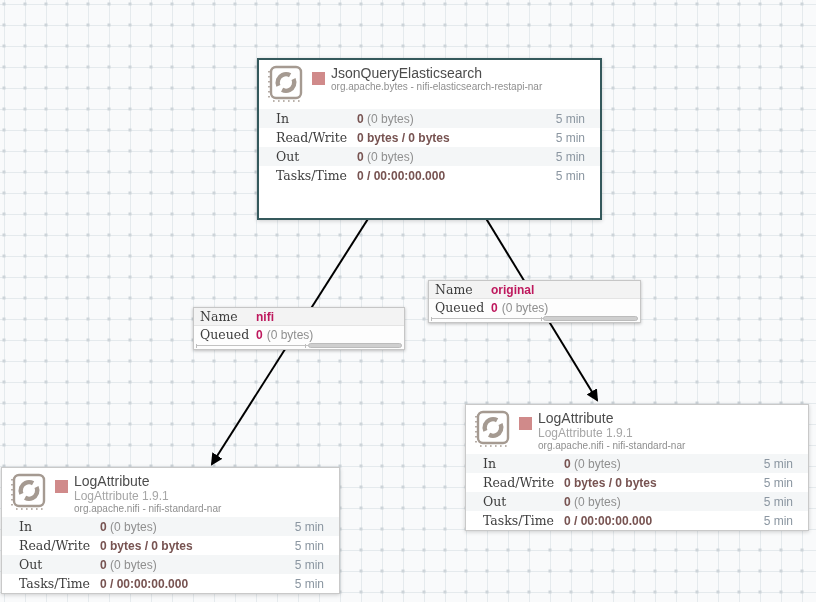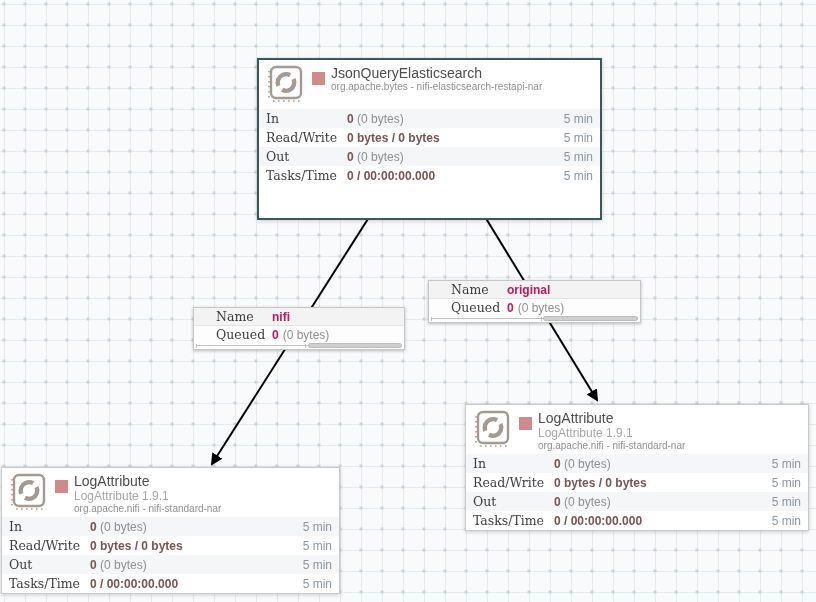--- a/index.html
+++ b/index.html
@@ -25,31 +25,31 @@
   .proc-header { position:relative; height:49px; background:#fff; }
   .proc-icon { position:absolute; left:7px; top:4px; }
   .proc-icon svg { display:block; }
   .run-status { position:absolute; left:53px; top:12px; width:13px; height:13px; background:#d08a8a; }
   .proc-titles { position:absolute; left:72px; top:6px; right:4px; white-space:nowrap; overflow:hidden; }
   .proc-title    { font-size:14px;   color:#4c4c4c; line-height:15px; }
   .proc-subtitle { font-size:12px;   color:#a6a6a6; line-height:14px; }
   .proc-bundle   { font-size:10px;   color:#8f8f8f; line-height:12px; }
   .stat-row { height:19px; display:flex; align-items:center; font-size:12px; }
   .stat-row.odd { background:#f4f6f7; }
-  .stat-label { font-family:"DejaVu Serif", serif; font-size:12.5px; color:#3d3d3d; width:81px; padding-left:7px; flex:none; white-space:nowrap; }
+  .stat-label { font-family:"DejaVu Serif", serif; font-size:12.5px; color:#3d3d3d; width:81px; padding-left:17px; flex:none; white-space:nowrap; }
   .stat-value { flex:1; color:#775351; font-weight:bold; white-space:nowrap; }
   .stat-value .muted { color:#8f8f8f; font-weight:normal; }
-  .stat-window { color:#8b96a1; padding-right:7px; flex:none; font-size:12px; }
+  .stat-window { color:#8b96a1; padding-right:15px; flex:none; font-size:12px; }
 
   
   .conn-label {
     position:absolute; z-index:3; background:#fdfdfd; box-sizing:border-box;
     border:1px solid #c6c6c6; box-shadow:0 1px 3px rgba(0,0,0,.25);
   }
-  .conn-row { height:17px; display:flex; align-items:center; padding-left:22px; font-size:12px; }
+  .conn-row { height:17px; display:flex; align-items:center; padding-left:6px; font-size:12px; }
   .conn-row-name { background:#f3f3f3; border-bottom:1px solid #e4e4e4; }
   .conn-key { font-family:"DejaVu Serif", serif; font-size:12.5px; color:#3d3d3d; width:56px; flex:none; }
   .conn-val { font-weight:bold; color:#be185d; white-space:nowrap; }
   .conn-muted { color:#8f8f8f; margin-left:4px; white-space:nowrap; }
   .conn-scrollbar { position:relative; height:6px; }
   .conn-scrollbar .track { position:absolute; left:2px; right:2px; top:2px; height:1px; background:#c2c2c2; }
   .conn-scrollbar .track::before { content:""; position:absolute; left:0; top:-1px; width:1px; height:4px; background:#bdbdbd; }
   .conn-scrollbar .track::after  { content:""; position:absolute; left:53%; top:-1px; width:1px; height:4px; background:#bdbdbd; }
   .conn-scrollbar .thumb { position:absolute; right:2px; top:0; width:45%; height:5px; background:#cfcfcf; border:1px solid #bcbcbc; border-radius:3px; box-sizing:border-box; }
 </style>

